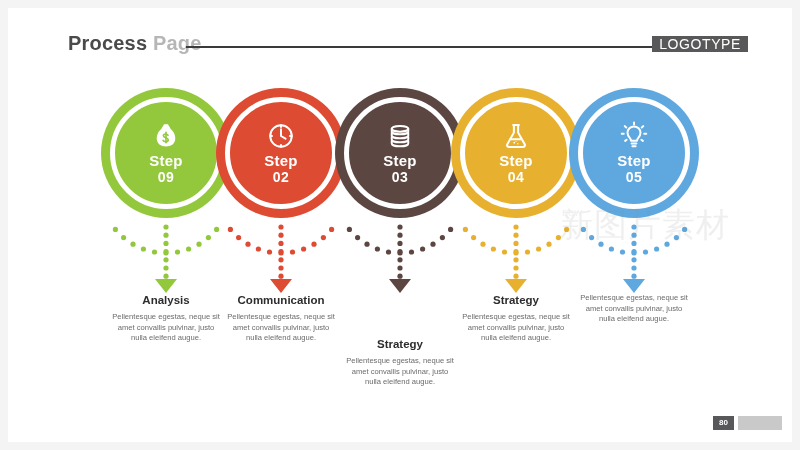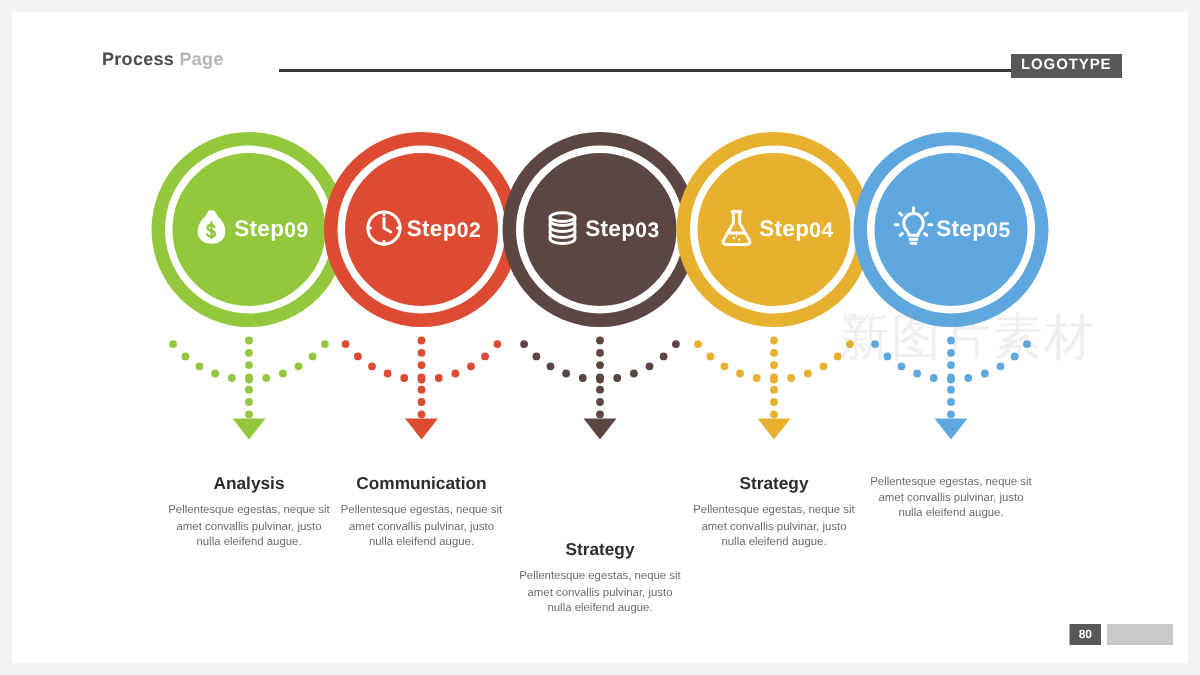--- a/index.html
+++ b/index.html
@@ -38,21 +38,21 @@
     position: absolute;
     left: 68px;
     top: 32px;
     width: 680px;
     height: 26px;
   }
   .title {
     position: absolute;
     left: 0;
     top: 0;
-    font-size: 12px;
+    font-size: 20px;
     font-weight: bold;
     letter-spacing: 0.2px;
     white-space: nowrap;
   }
   .title .t-strong { color: #4a4a4a; }
   .title .t-light  { color: #b6b6b6; }
 
   .header-rule {
     position: absolute;
     left: 118px;
@@ -60,22 +60,22 @@
     top: 14px;
     height: 2px;
     background: #3a3a3a;
   }
   .logotype {
     position: absolute;
     right: 0;
     top: 4px;
     background: #58585a;
     color: #ffffff;
-    font-size: 10px;
-    font-weight: bold;
+    font-size: 14px;
+    font-weight: normal;
     letter-spacing: 0.6px;
     padding: 3px 7px 3px 7px;
     line-height: 10px;
   }
 
   
   #steps {
     position: absolute;
     left: 0;
     top: 88px;
@@ -95,21 +95,21 @@
     width: 112px; height: 112px;
     border-radius: 50%;
     border: 5px solid #ffffff;
     box-sizing: border-box;
   }
   .step-circle .inner {
     position: absolute;
     left: 0; top: 0;
     width: 130px; height: 130px;
     display: flex;
-    flex-direction: row;
+    flex-direction: column;
     align-items: center;
     justify-content: center;
     color: #ffffff;
   }
   .step-icon {
     width: 30px;
     height: 30px;
     margin-bottom: 2px;
     display: block;
   }
@@ -133,21 +133,21 @@
     top: 205px;
     width: 140px;
     height: 90px;
   }
   .connector svg { display: block; }
 
   
   #captions {
     position: absolute;
     left: 0;
-    top: 316px;
+    top: 293px;
     width: 800px;
     height: 90px;
   }
   .caption {
     position: absolute;
     width: 140px;
     text-align: center;
     top: 0;
   }
   .caption-title {

